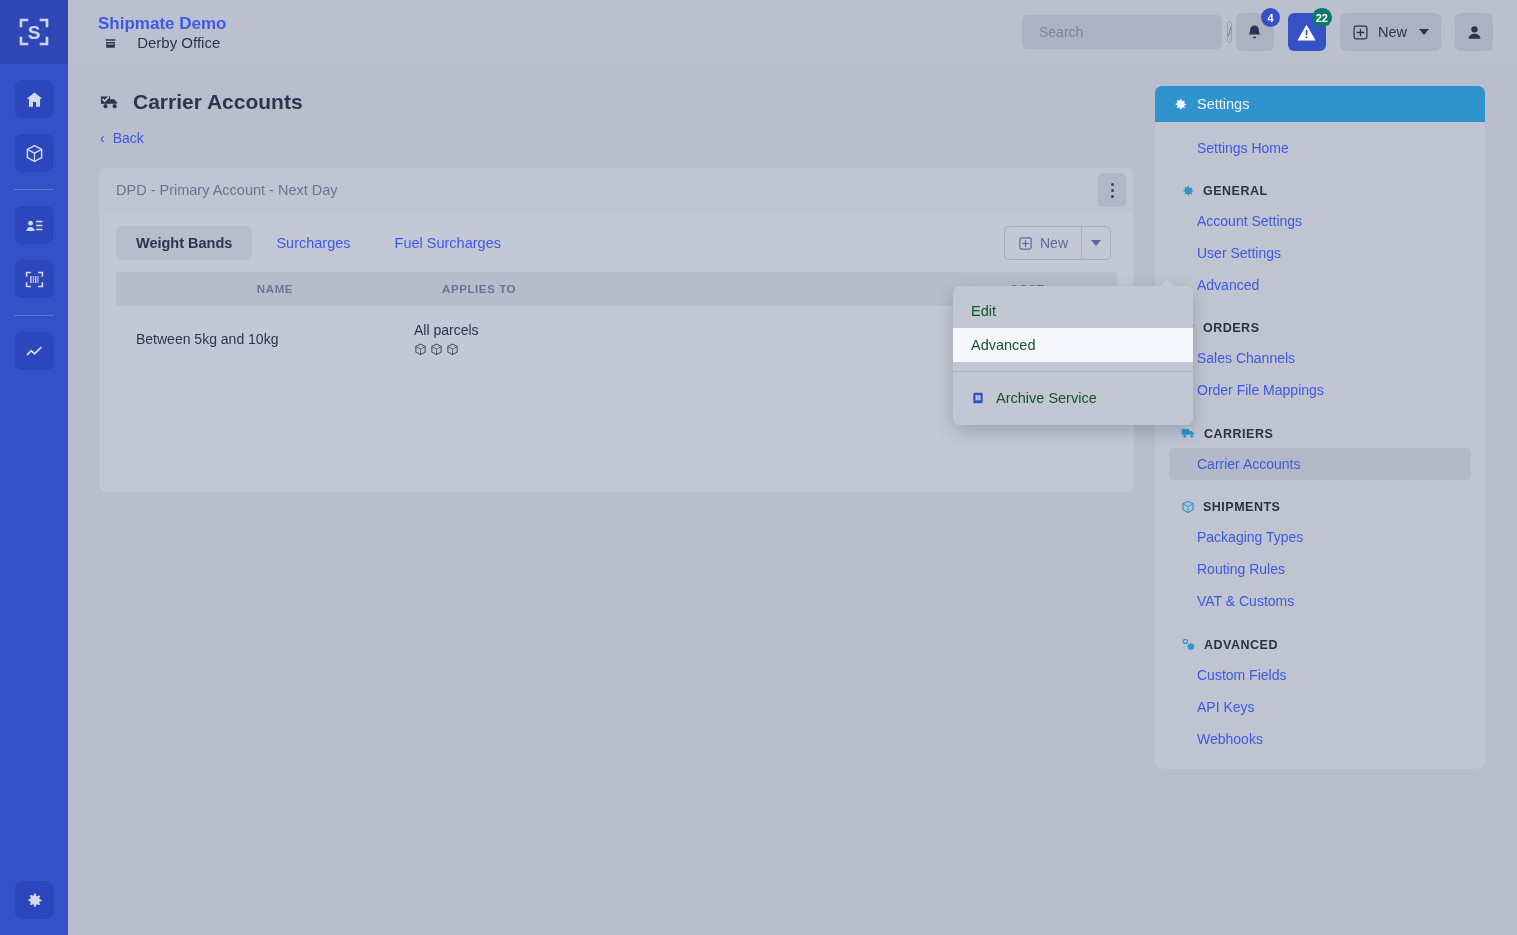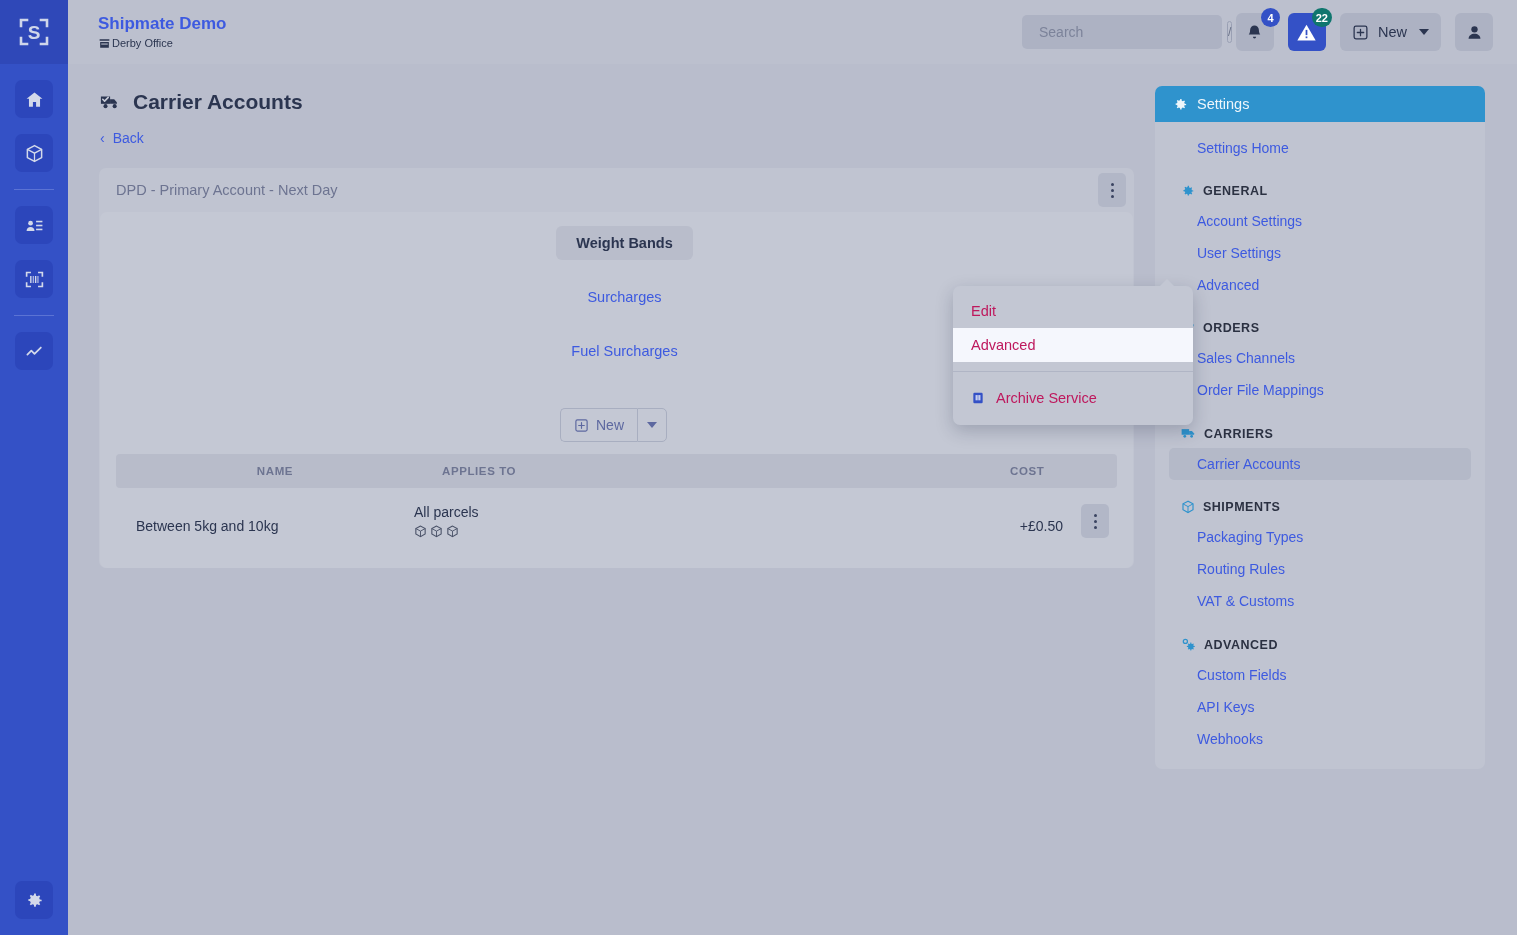--- a/index.html
+++ b/index.html
@@ -46,22 +46,23 @@
     background: #bcc0ce;
     display: flex; align-items: center;
     padding: 0 24px 0 30px;
     z-index: 20;
   }
   #brand-block { display: flex; flex-direction: column; justify-content: center; }
   #brand-title {
     font-size: 17px; font-weight: bold; color: #3d5ae0; line-height: 22px;
   }
   #brand-sub {
-    font-size: 11px; color: #2b3550; display: flex; align-items: center; gap: 1px;
+    font-size: 15px; color: #2b3550; display: flex; align-items: center; gap: 20px;
     line-height: 16px;
+    justify-content: center;
   }
   #topbar-spacer { flex: 1 1 auto; }
   #search-box {
     width: 200px; height: 34px; background: #adb2c3; border-radius: 5px;
     display: flex; align-items: center; padding: 0 8px 0 10px; gap: 7px;
     cursor: text;
   }
   #search-input {
     flex: 1 1 auto; border: none; outline: none; background: transparent;
     font-size: 14px; color: #4a5268; font-family: "Liberation Sans", sans-serif;
@@ -140,21 +141,21 @@
     padding: 0 24px 0 17px; border-bottom: 1px solid #b6bbc9;
   }
   #dpd-logo { display: flex; align-items: center; gap: 8px; }
   #dpd-word { font-size: 20px; font-weight: bold; color: #1d2433; letter-spacing: -0.5px; }
   #strip-divider { width: 1px; height: 36px; background: #9aa1b5; margin: 0 22px 0 19px; }
   #service-name { font-size: 21px; font-weight: bold; color: #2b3550; }
   #strip-spacer { flex: 1 1 auto; }
   #strip-right { font-size: 14.5px; color: #3b4461; }
 
   #tabs-row {
-    display: flex; align-items: center; padding: 14px 0 0 16px; gap: 20px; flex-direction: column;
+    display: flex; align-items: center; padding: 14px 0 0 16px; gap: 4px;
   }
   .tab {
     padding: 9px 20px; font-size: 14.5px; border-radius: 6px;
     color: #3d5ae0; cursor: pointer;
   }
   .tab.active { background: #b9bdcb; color: #2b3550; font-weight: bold; }
   #tabs-spacer { flex: 1 1 auto; }
   #new-split {
     display: flex; margin-right: 22px;
   }
@@ -171,21 +172,21 @@
   #table-head {
     display: flex; align-items: center; height: 34px;
     background: #b8bcca; margin: 12px 16px 0 16px; border-radius: 4px;
     font-size: 11.5px; font-weight: bold; letter-spacing: 0.6px; color: #6d7491;
   }
   .th-name { width: 298px; padding-left: 20px; text-align: center; }
   .th-applies { width: 568px; margin-left: 28px; }
   .th-cost { flex: 1 1 auto; }
 
   .table-row {
-    display: flex; align-items: center; padding: 16px 8px 16px 0;
+    display: flex; align-items: flex-start; padding: 16px 8px 16px 0;
     margin: 0 16px;
   }
   .td-name { width: 298px; padding-left: 20px; font-size: 14px; color: #2b3550; padding-top: 9px; }
   .td-applies { width: 568px; }
   .td-applies-main { font-size: 14px; color: #2b3550; }
   .td-applies-icons { display: flex; gap: 3px; margin-top: 5px; }
   .td-cost { flex: 1 1 auto; text-align: right; font-size: 14px; color: #2b3550;
              padding-top: 9px; padding-right: 18px; }
 
   
@@ -195,21 +196,21 @@
     box-shadow: 0 6px 18px rgba(20,28,55,0.22);
     padding: 8px 0 10px 0; z-index: 60;
   }
   #dropdown-arrow {
     position: absolute; top: -7px; right: 18px;
     width: 0; height: 0; border-left: 8px solid transparent;
     border-right: 8px solid transparent; border-bottom: 8px solid #c3c7d3;
   }
   .menu-item {
     height: 34px; display: flex; align-items: center; gap: 11px;
-    padding: 0 18px; font-size: 14.5px; color: #be185d; cursor: pointer;
+    padding: 0 18px; font-size: 14.5px; color: #14532d; cursor: pointer;
   }
   .menu-item.highlight { background: #f5f7fd; }
   .menu-sep { height: 1px; background: #b0b5c5; margin: 9px 0; }
 
   
   #settings-panel {
     position: absolute; right: 32px; top: 86px; width: 330px;
     background: #c0c4d1; border-radius: 7px; overflow: hidden;
     z-index: 15; padding-bottom: 14px;
   }

